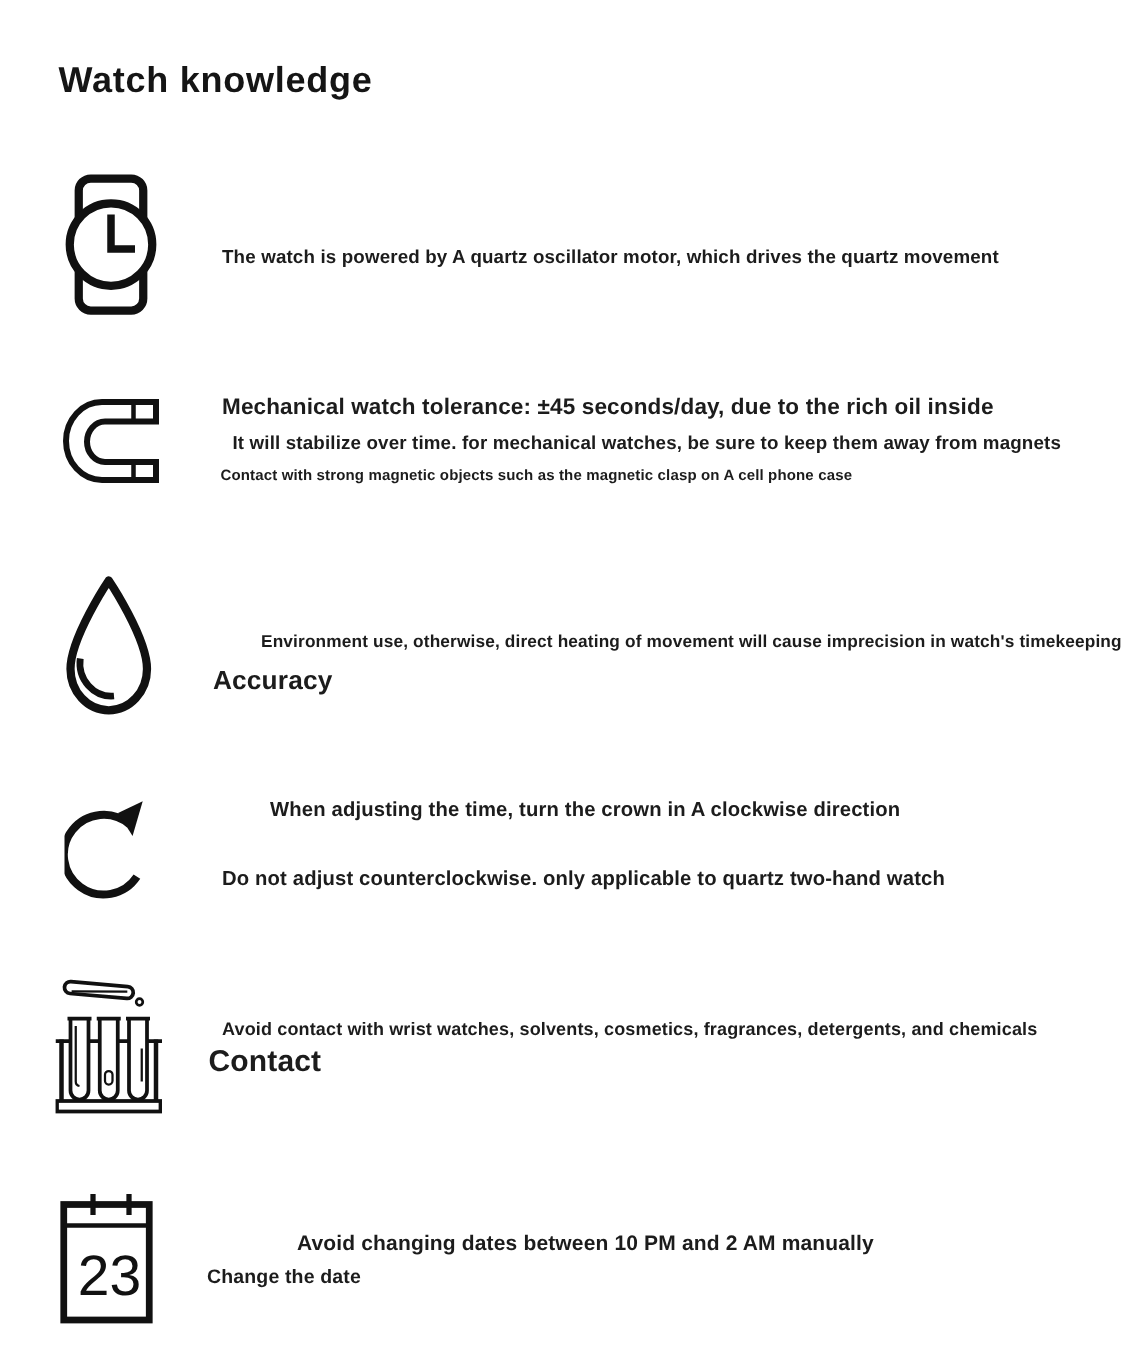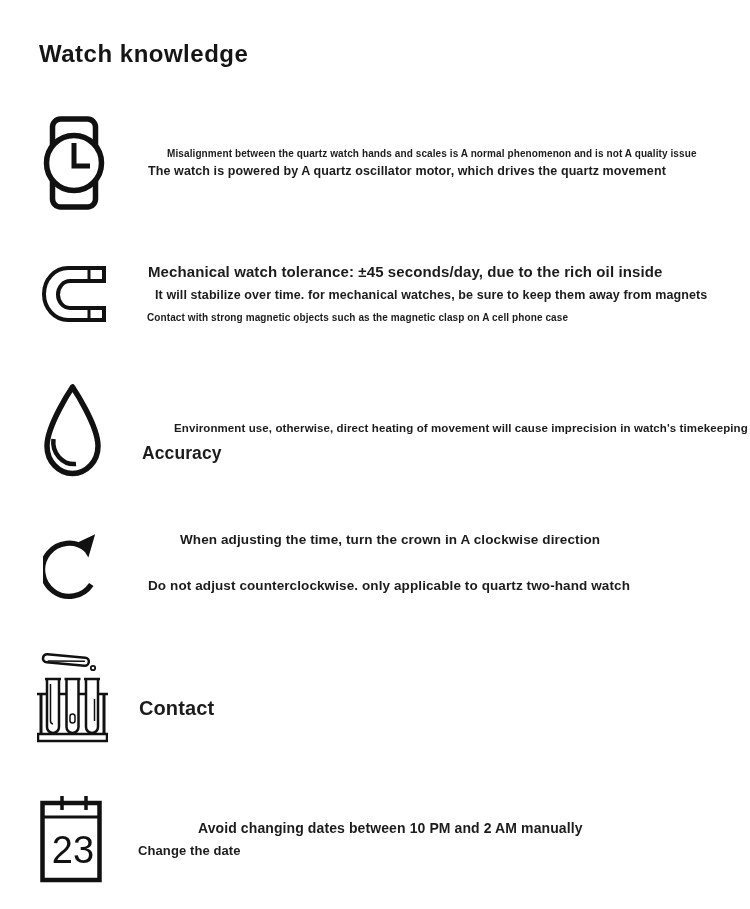--- a/index.html
+++ b/index.html
@@ -58,21 +58,20 @@
 
 <div class="page">
 
   <h1 class="title">Watch knowledge</h1>
 
   <svg id="icon-watch" class="icon" viewBox="0 0 62 94">
     <rect x="9.5" y="3" width="43" height="88" rx="8" fill="#ffffff" stroke="#111111" stroke-width="5.5"></rect>
     <circle cx="31" cy="47" r="27.5" fill="#ffffff" stroke="#111111" stroke-width="5.5"></circle>
     <path d="M31,27 V50 H47" fill="none" stroke="#111111" stroke-width="5"></path>
   </svg>
-  <div class="line" id="s1l1">Misalignment between the quartz watch hands and scales is A normal phenomenon and is not A quality issue</div>
   <div class="line" id="s1l2">The watch is powered by A quartz oscillator motor, which drives the quartz movement</div>
 
   <svg id="icon-magnet" class="icon" viewBox="0 0 64 56">
     <path d="M62,2 L26,2 A24,26 0 0 0 26,54 L62,54 L62,42 L28,42 A12,13.5 0 0 1 28,15 L62,15 Z" fill="#ffffff" stroke="#111111" stroke-width="4" stroke-linejoin="miter"></path>
     <path d="M47,2 V15 M47,42 V54" stroke="#111111" stroke-width="3"></path>
   </svg>
   <div class="line" id="s2l1">Mechanical watch tolerance: ±45 seconds/day, due to the rich oil inside</div>
   <div class="line" id="s2l3">Contact with strong magnetic objects such as the magnetic clasp on A cell phone case</div>
   <div class="line" id="s2l2">It will stabilize over time. for mechanical watches, be sure to keep them away from magnets</div>
 
@@ -100,20 +99,21 @@
     <path d="M13.5,33 V70 A3,3 0 0 0 16,73" fill="none" stroke="#111111" stroke-width="1.5"></path>
     <path d="M29.5,29 L29.5,76 A6,6 0 0 0 41.5,76 L41.5,29" fill="#ffffff" stroke="#111111" stroke-width="2.5"></path>
     <path d="M27.5,28 H43.5" stroke="#111111" stroke-width="2.5"></path>
     <rect x="33" y="63" width="5" height="9" rx="2.5" fill="none" stroke="#111111" stroke-width="1.5"></rect>
     <path d="M49,29 L49,76 A6,6 0 0 0 61,76 L61,29" fill="#ffffff" stroke="#111111" stroke-width="2.5"></path>
     <path d="M47,28 H63" stroke="#111111" stroke-width="2.5"></path>
     <path d="M57.5,48 V70" stroke="#111111" stroke-width="1.5"></path>
     <path d="M4,42 V84 M67,42 V84" stroke="#111111" stroke-width="3"></path>
     <rect x="1" y="83" width="69" height="7" fill="#ffffff" stroke="#111111" stroke-width="2.5"></rect>
   </svg>
+  <div class="line" id="s5l1">Avoid contact with wrist watches, solvents, cosmetics, fragrances, detergents, and chemicals</div>
   <div class="line" id="s5l2">Contact</div>
 
   <svg id="icon-calendar" class="icon" viewBox="0 0 62 89">
     <rect x="2.5" y="9" width="57" height="77" fill="#ffffff" stroke="#111111" stroke-width="4.5"></rect>
     <line x1="2.5" y1="23" x2="59.5" y2="23" stroke="#111111" stroke-width="3"></line>
     <path d="M22,2 V16 M46,2 V16" stroke="#111111" stroke-width="3.5"></path>
     <text x="33" y="69" font-size="38" text-anchor="middle" fill="#111111" font-family="Liberation Sans, sans-serif">23</text>
   </svg>
   <div class="line" id="s6l1">Avoid changing dates between 10 PM and 2 AM manually</div>
   <div class="line" id="s6l2">Change the date</div>

